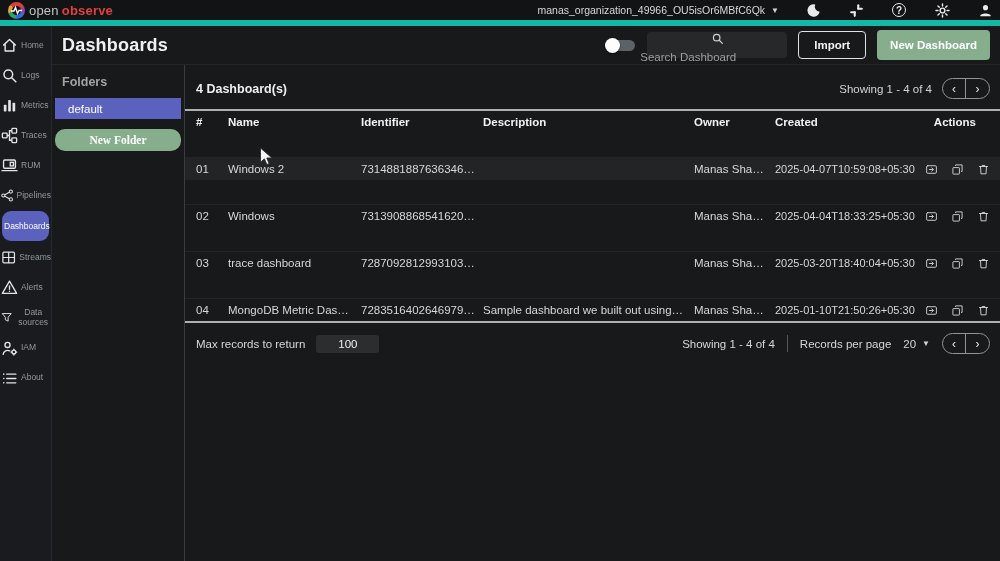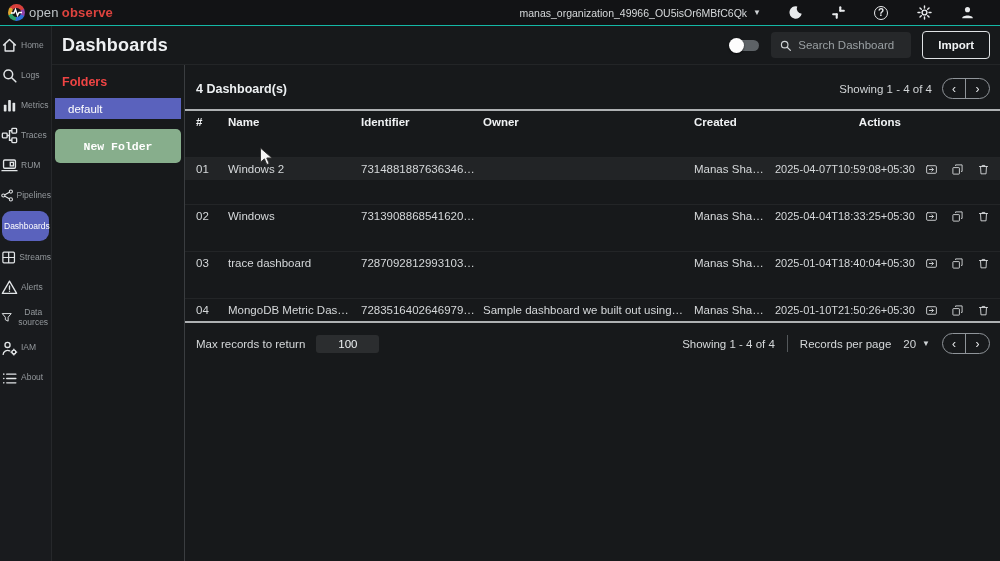--- a/index.html
+++ b/index.html
@@ -1,21 +1,21 @@
 <!DOCTYPE html>
 <html style="--accent-indigo: #5a62bd; --accent-green: #87ae8c; --accent-red: #dd433e;"><head>
 <meta charset="utf-8">
 <style>
   * { margin:0; padding:0; box-sizing:border-box; }
   html,body { width:1000px; height:561px; }
   body { font-family:"Liberation Sans","DejaVu Sans",sans-serif; background:#0e0f10; }
   .app { position:relative; width:1000px; height:561px; background:#17191b; overflow:hidden; color:#e4e7e9; }
 
   
-  .topbar { height:26px; background:#121315; display:flex; align-items:center; justify-content:space-between; padding:0 24px 0 8px; border-bottom:1px solid #14b8a6; }
+  .topbar { height:26px; background:#121315; display:flex; align-items:center; justify-content:space-between; padding:0 6px 0 8px; border-bottom:6px solid #14b8a6; }
   .brand { display:flex; align-items:center; gap:3px; }
   .logo-ring { width:17px; height:17px; border-radius:50%;
     background:conic-gradient(#d8403c 0 18%, #8e44ad 18% 32%, #2e6fd8 32% 52%, #2ea06b 52% 70%, #e0a52e 70% 86%, #d8403c 86% 100%);
     position:relative; margin-right:1px; }
   .logo-ring::after { content:""; position:absolute; inset:4px; border-radius:50%; background:#121315; }
   .logo-pulse { position:absolute; inset:0; z-index:2; }
   .brand-open { font-size:13px; color:#bfc4c8; font-weight:400; letter-spacing:.2px; }
   .brand-observe { font-size:13px; color:var(--accent-red,#dd433e); font-weight:800; letter-spacing:.2px; }
   .topbar-right { display:flex; align-items:center; gap:25px; }
   .org-selector { display:flex; align-items:center; gap:6px; background:none; border:none; color:#d6d9db; font-size:10.5px; font-family:inherit; cursor:pointer; }
@@ -35,33 +35,33 @@
 
   .main { flex:1; display:flex; flex-direction:column; min-width:0; background:#17191b; }
 
   
   .page-header { height:39px; flex-shrink:0; display:flex; align-items:center; justify-content:space-between; padding:0 10px; border-bottom:1px solid #232527; }
   .page-title { font-size:18px; font-weight:600; color:#eef0f2; letter-spacing:.2px; }
   .header-controls { display:flex; align-items:center; gap:11px; }
   .toggle { position:relative; width:31px; height:15px; cursor:pointer; }
   .toggle-track { position:absolute; left:1px; top:2px; width:29px; height:11px; border-radius:6px; background:#5d6266; }
   .toggle-knob { position:absolute; left:0; top:0; width:15px; height:15px; border-radius:50%; background:#fdfdfd; box-shadow:0 1px 2px rgba(0,0,0,.6); }
-  .search-box { width:140px; height:26px; background:#26282a; border-radius:4px; display:flex; align-items:center; gap:6px; padding:0 8px; }
+  .search-box { width:140px; height:26px; background:#26282a; border-radius:4px; display:flex; align-items:center; gap:6px; padding:0 8px;flex-direction:column; }
   .search-box svg { width:13px; height:13px; color:#cfd3d6; flex-shrink:0; }
   .search-box input { flex:1; min-width:0; background:transparent; border:none; outline:none; color:#d8dbdd; font-size:11.5px; font-family:inherit; }
   .search-box input::placeholder { color:#9aa0a3; }
   .btn-import { height:28px; padding:0 15px; background:transparent; border:1px solid #e0e3e5; border-radius:4px; color:#f1f3f4; font-size:11.5px; font-weight:700; font-family:inherit; cursor:pointer; }
   .btn-new-dashboard { height:30px; padding:0 13px; background:var(--accent-green,#87ae8c); border:none; border-radius:4px; color:#fff; font-size:11.5px; font-weight:700; font-family:inherit; cursor:pointer; }
 
   
   .page-body { flex:1; display:flex; min-height:0; }
   .folders { width:133px; flex-shrink:0; border-right:1px solid #3a3d40; padding:8px 3px 0 3px; }
-  .folders-title { font-size:12.5px; font-weight:700; color:#ef4444; padding:2px 0 9px 7px; }
+  .folders-title { font-size:12.5px; font-weight:700; color:#a3a3a3; padding:2px 0 9px 7px; }
   .folder-item { height:21px; border-radius:0; background:var(--accent-indigo,#5a62bd); color:#fff; font-size:11.5px; display:flex; align-items:center; padding-left:13px; margin-bottom:10px; cursor:pointer; }
-  .btn-new-folder { width:100%; height:34px; border-radius:5px; background:var(--accent-green,#87ae8c); border:none; color:#fff; font-size:11.5px; font-weight:700; font-family:Liberation Mono, monospace; cursor:pointer; }
+  .btn-new-folder { width:100%; height:22px; border-radius:10px; background:var(--accent-green,#87ae8c); border:none; color:#fff; font-size:11.5px; font-weight:700; font-family:Liberation Serif, serif; cursor:pointer; }
 
   .content { flex:1; display:flex; flex-direction:column; min-width:0; }
   .content-header { display:flex; align-items:center; justify-content:space-between; padding:13px 10px 10px 11px; }
   .count-label { font-size:12.5px; font-weight:700; color:#eceff1; }
   .showing-group { display:flex; align-items:center; gap:10px; font-size:11.5px; color:#d2d5d7; }
   .pager { display:flex; border:1px solid #8f9499; border-radius:11px; overflow:hidden; height:21px; }
   .pager button { width:23px; background:transparent; border:none; color:#e6e8ea; font-size:12px; line-height:1; display:flex; align-items:center; justify-content:center; cursor:pointer; font-family:inherit; }
   .pager button:first-child { border-right:1px solid #8f9499; }
   .hr-bright { height:2px; background:#aeb1b3; flex-shrink:0; }
 
@@ -247,20 +247,21 @@
             <div class="toggle-knob"></div>
           </div>
           <div class="search-box">
             <svg viewBox="0 0 24 24" fill="none" stroke="currentColor" stroke-width="2.2" stroke-linecap="round">
                 <circle cx="10.5" cy="10.5" r="6"></circle>
                 <path d="M15.2 15.2 L21 21"></path>
               </svg>
             <input type="text" placeholder="Search Dashboard" style="">
           </div>
           <button class="btn-import">Import</button>
+          <button class="btn-new-dashboard">New Dashboard</button>
         </div>
       </div>
 
       <div class="page-body">
 
         <aside class="folders">
           <div class="folders-title">Folders</div>
           <div class="folder-item">default</div>
           <button class="btn-new-folder">New Folder</button>
         </aside>
@@ -280,20 +281,21 @@
               </div>
             </div>
           </div>
 
           <div class="hr-bright"></div>
 
           <div class="trow thead">
             <div class="cell">#</div>
             <div class="cell">Name</div>
             <div class="cell">Identifier</div>
+            <div class="cell">Description</div>
             <div class="cell">Owner</div>
             <div class="cell">Created</div>
             <div class="cell actions-h">Actions</div>
           </div>
 
           <div class="trow hovered">
             <div class="cell">01</div>
             <div class="cell">Windows 2</div>
             <div class="cell">7314881887636346145</div>
             <div class="cell"></div>
@@ -351,21 +353,21 @@
                 </button>
             </div>
           </div>
 
           <div class="trow">
             <div class="cell">03</div>
             <div class="cell">trace dashboard</div>
             <div class="cell">7287092812993103568</div>
             <div class="cell"></div>
             <div class="cell">Manas Sharma</div>
-            <div class="cell created">2025-01-04T18:40:04+05:30</div>
+            <div class="cell created">2025-03-20T18:40:04+05:30</div>
             <div class="cell actions">
               <button class="action-btn">
                   <svg viewBox="0 0 24 24" fill="none" stroke="currentColor" stroke-width="1.7" stroke-linecap="round" stroke-linejoin="round">
                     <rect x="3" y="5" width="18" height="14" rx="2"></rect>
                     <path d="M8 12 H15 M12.5 9 L15.5 12 L12.5 15"></path>
                   </svg>
                 </button>
               <button class="action-btn">
                   <svg viewBox="0 0 24 24" fill="none" stroke="currentColor" stroke-width="1.7" stroke-linejoin="round">
                     <path d="M8.5 5.5 V3.5 H20.5 V15.5 H18.5"></path>

